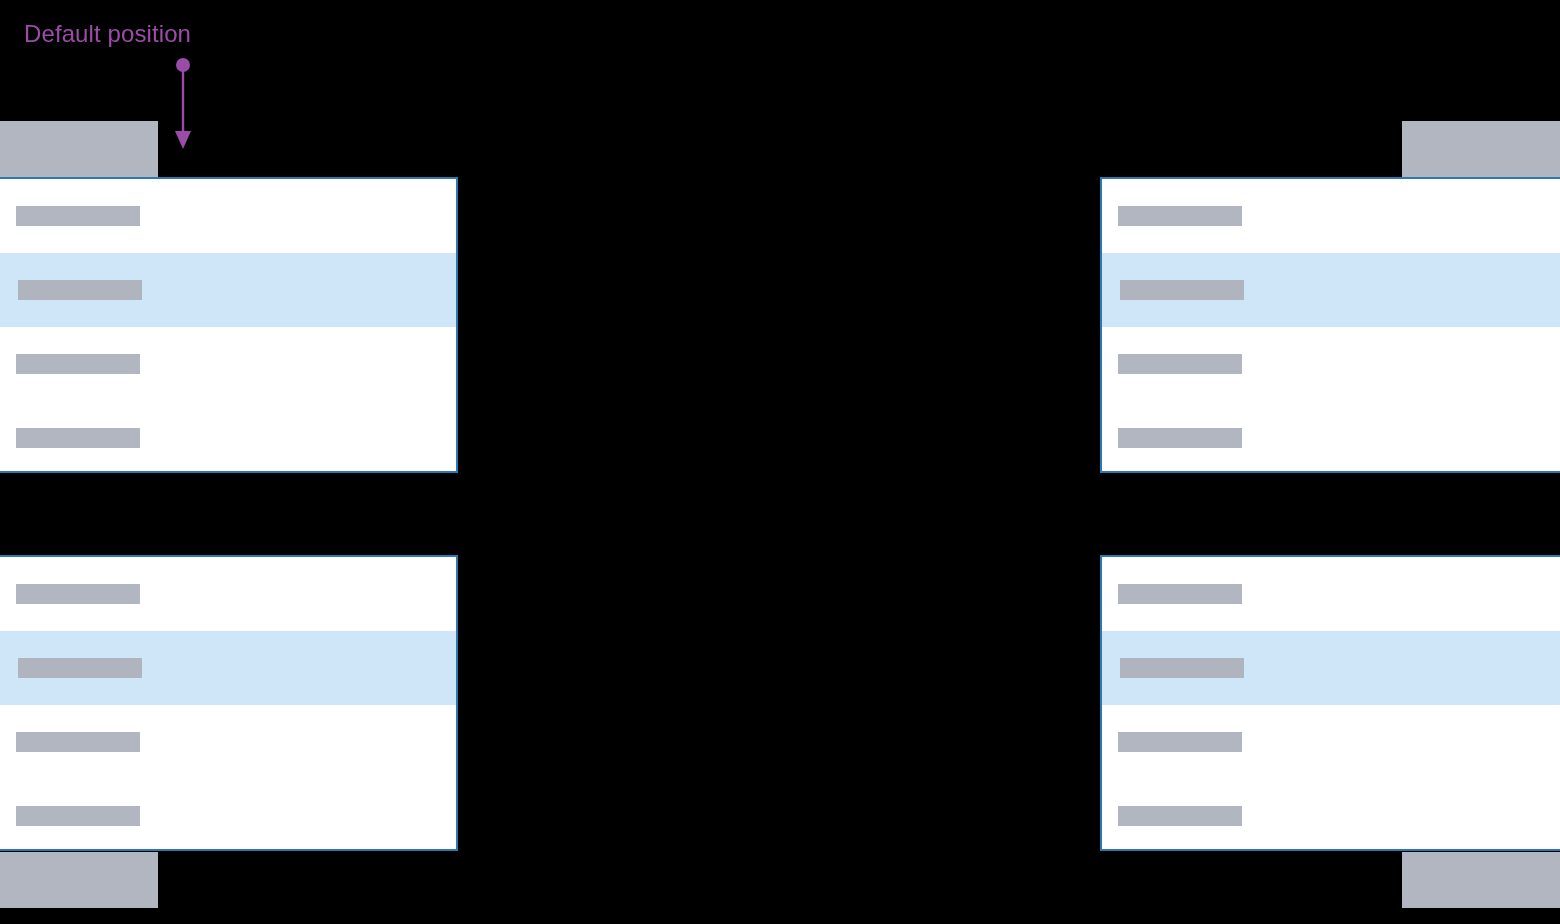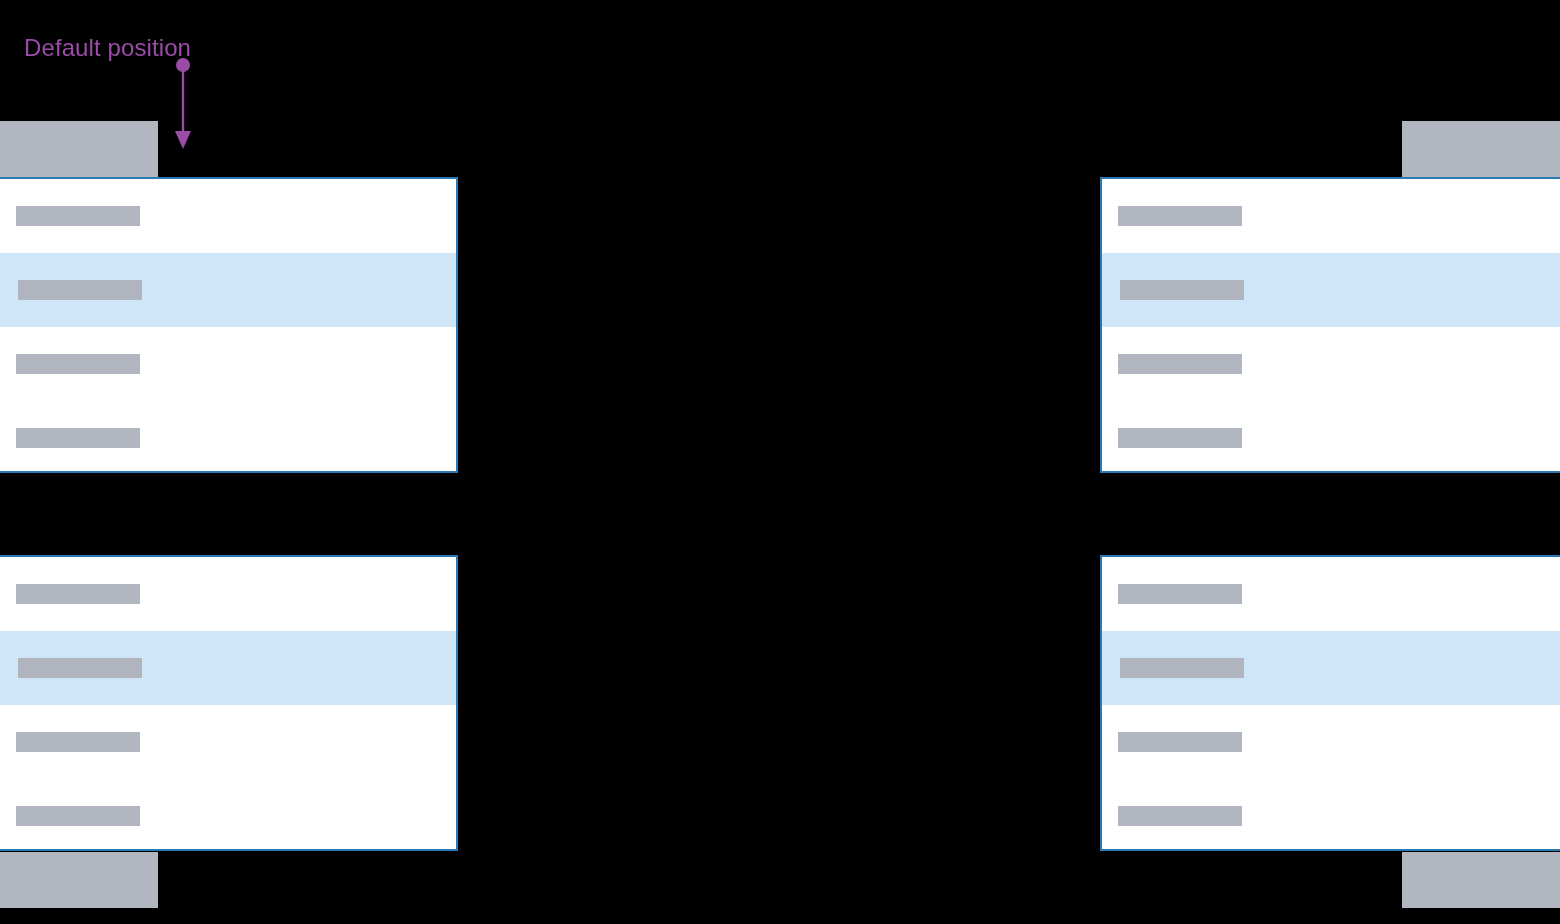--- a/index.html
+++ b/index.html
@@ -14,21 +14,21 @@
     height: 924px;
     background: #000000;
     overflow: hidden;
     font-family: "Liberation Sans", sans-serif;
   }
 
   
   .annotation-label {
     position: absolute;
     left: 24px;
-    top: 32px;
+    top: 18px;
     font-size: 24px;
     line-height: 32px;
     color: #9b4ba8;
     white-space: nowrap;
     letter-spacing: 0.1px;
   }
   .annotation-arrow {
     position: absolute;
     left: 160px;
     top: 55px;

